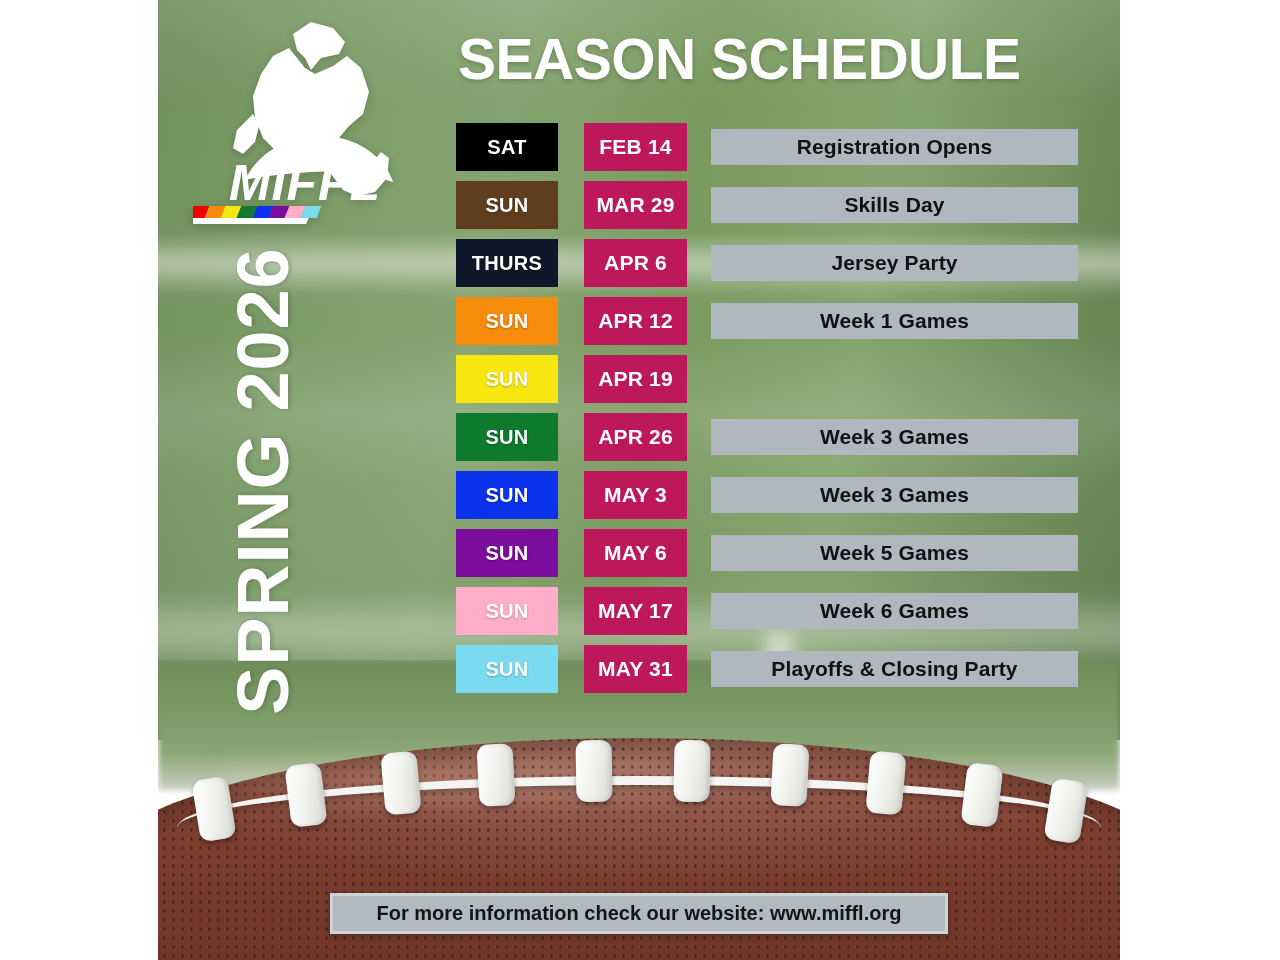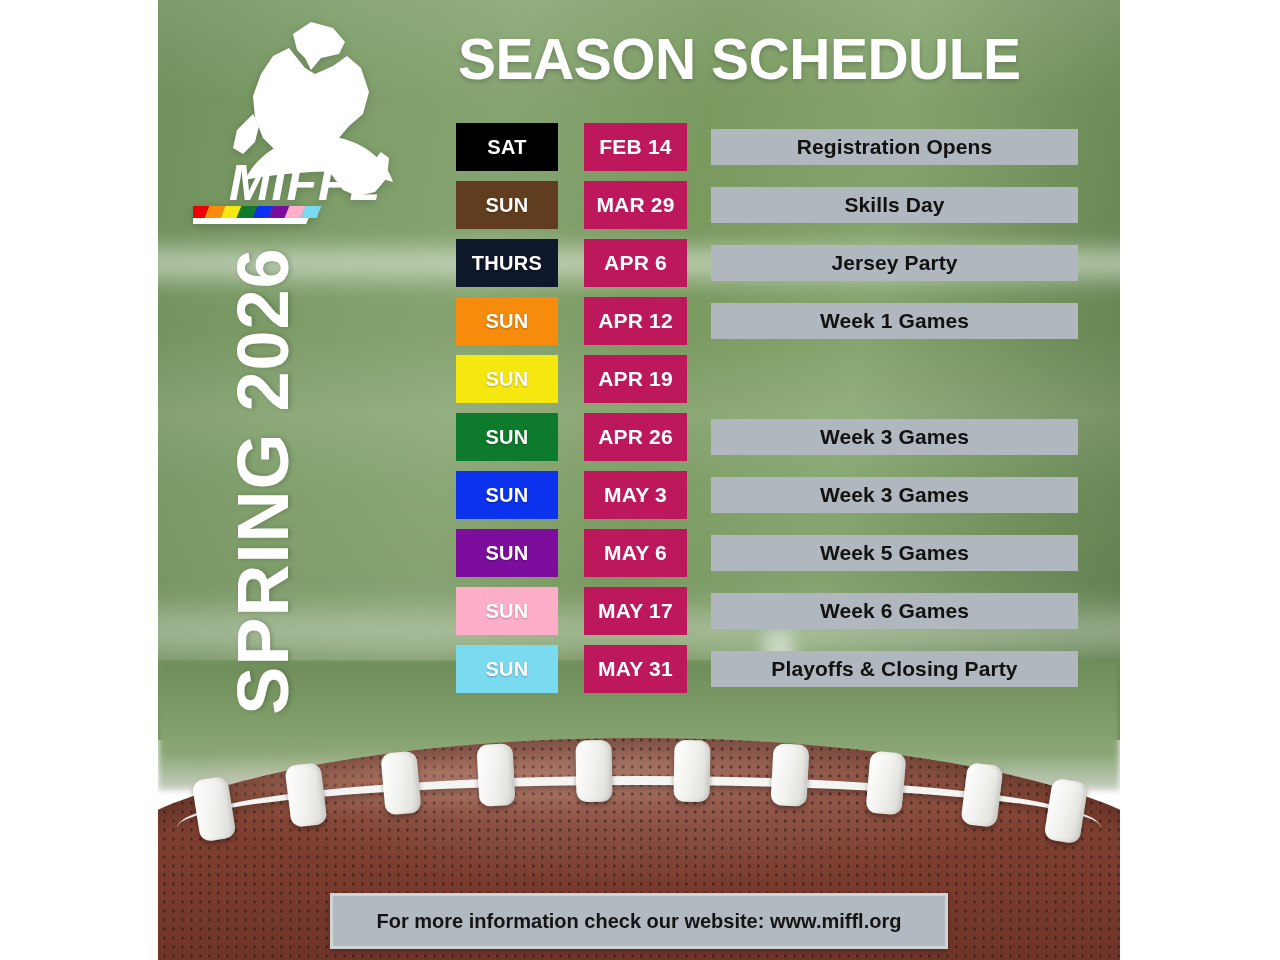--- a/index.html
+++ b/index.html
@@ -140,21 +140,21 @@
   .event {
     flex:1 1 auto; height:36px;
     display:flex; align-items:center; justify-content:center;
     background:#b0b7bf; color:#111111;
     font-size:21px; font-weight:bold; letter-spacing:.1px;
   }
 
   
   .footer {
     position:absolute; left:172px; top:893px;
-    width:618px; height:56px;
+    width:618px; height:41px;
     background:#b2b9c0;
     border:3px solid #cfd4d6;
     display:flex; align-items:center; justify-content:center;
     font-size:20px; font-weight:bold; color:#141414;
     box-shadow:0 2px 6px rgba(0,0,0,.25);
   }
 </style>
 </head>
 <body>
 

